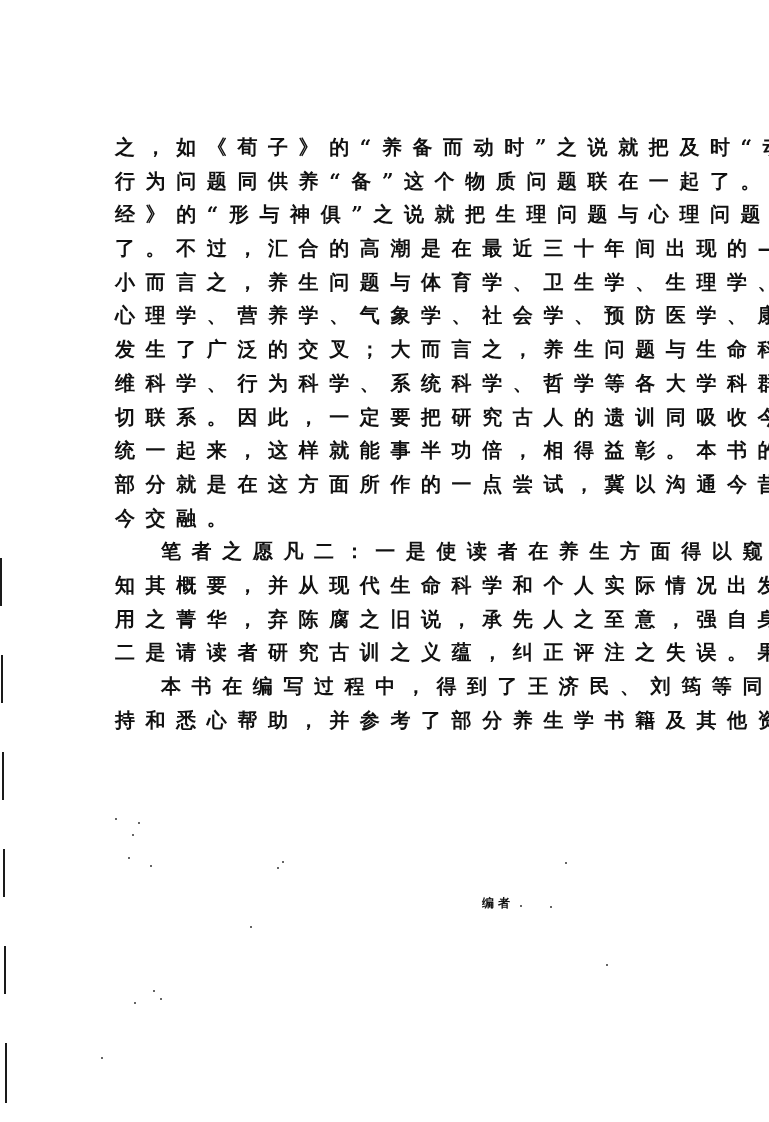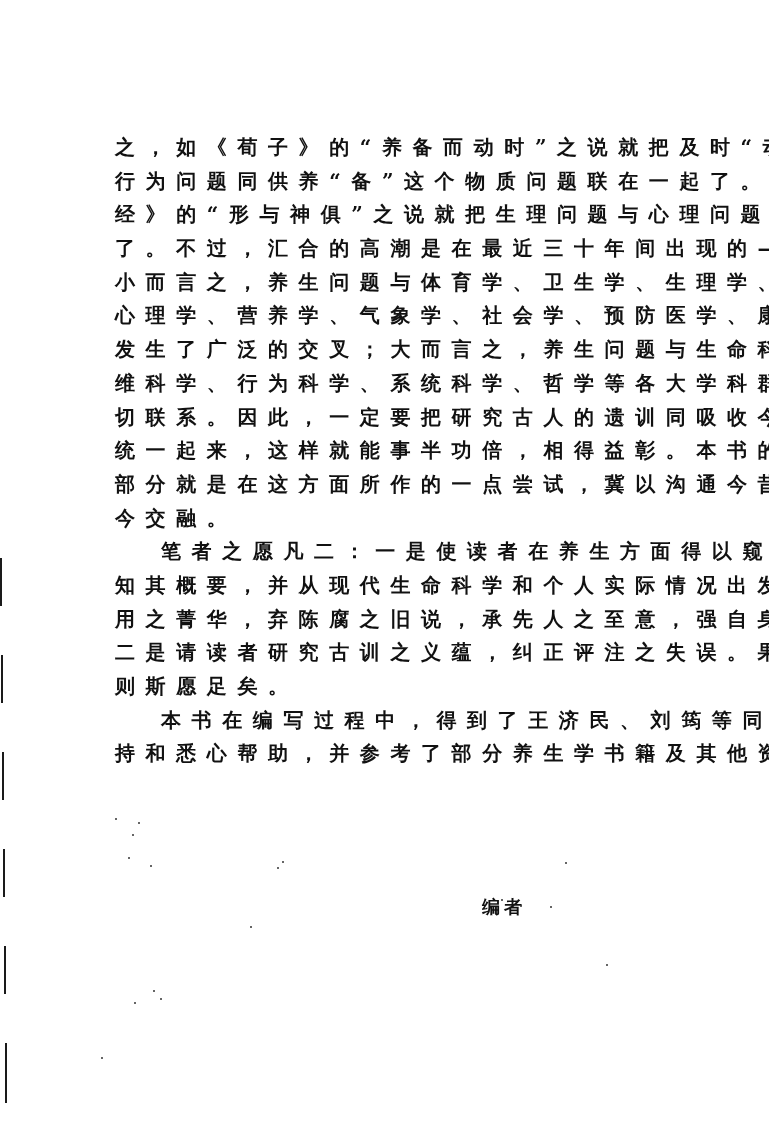--- a/index.html
+++ b/index.html
@@ -34,21 +34,21 @@
     white-space: nowrap;
     letter-spacing: 10.6px;
     font-weight: bold;
   }
   .line.indent {
     padding-left: 46px;
   }
   .signature {
     position: absolute;
     font-weight: bold;
-    font-size: 18px;
+    font-size: 12px;
     white-space: nowrap;
   }
   .sig-author {
     left: 482px;
     top: 895px;
     letter-spacing: 4px;
   }
   .sig-date {
     left: 428px;
     top: 927px;
@@ -87,21 +87,20 @@
       <div class="line">统一起来，这样就能事半功倍，相得益彰。本书的“评介”</div>
       <div class="line">部分就是在这方面所作的一点尝试，冀以沟通今昔，利于古</div>
       <div class="line">今交融。</div>
     </div>
 
     <div>
       <div class="line indent">笔者之愿凡二：一是使读者在养生方面得以窥其一斑，</div>
       <div class="line">知其概要，并从现代生命科学和个人实际情况出发，取合</div>
       <div class="line">用之菁华，弃陈腐之旧说，承先人之至意，强自身之体质。</div>
       <div class="line">二是请读者研究古训之义蕴，纠正评注之失误。果能如此，</div>
-      <div class="line">则斯愿足矣。</div>
     </div>
 
     <div>
       <div class="line indent">本书在编写过程中，得到了王济民、刘筠等同志的热情支</div>
       <div class="line">持和悉心帮助，并参考了部分养生学书籍及其他资料，于此</div>
     </div>
   </div>
 
   <div class="signature sig-author">编者</div>
 

